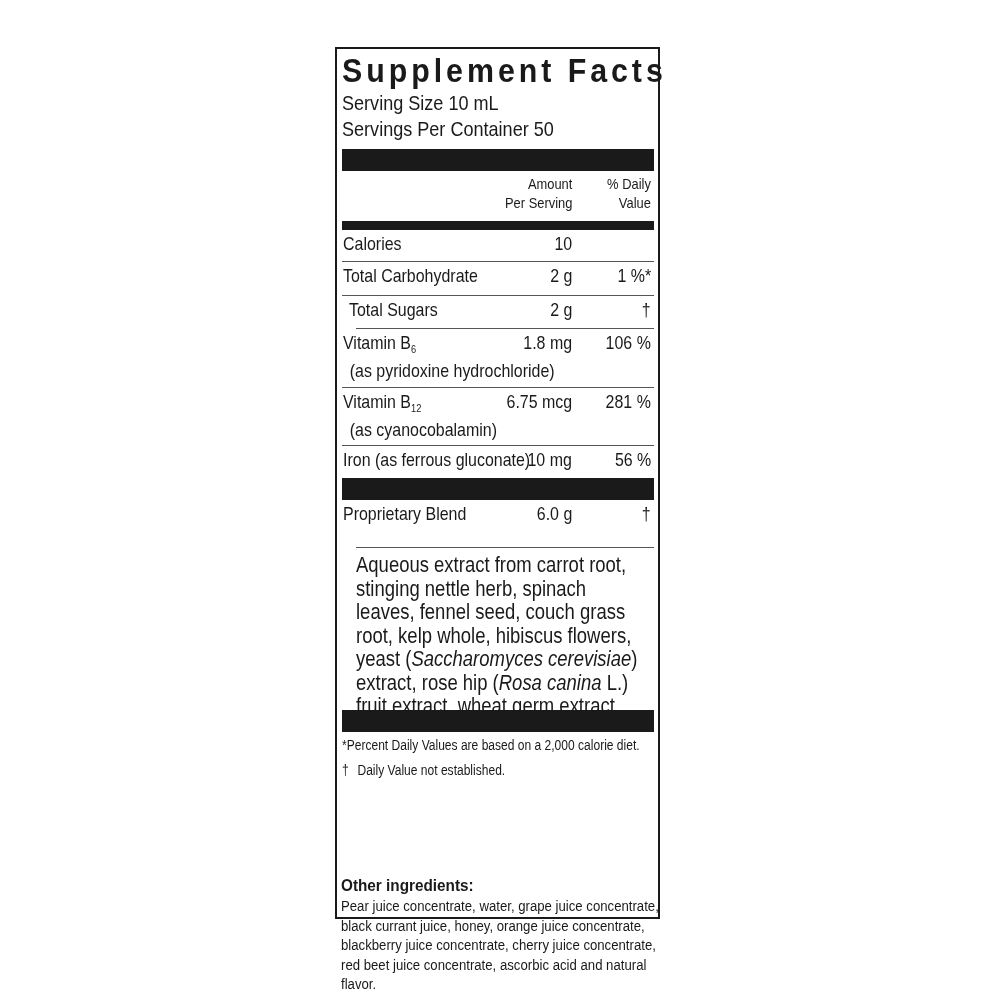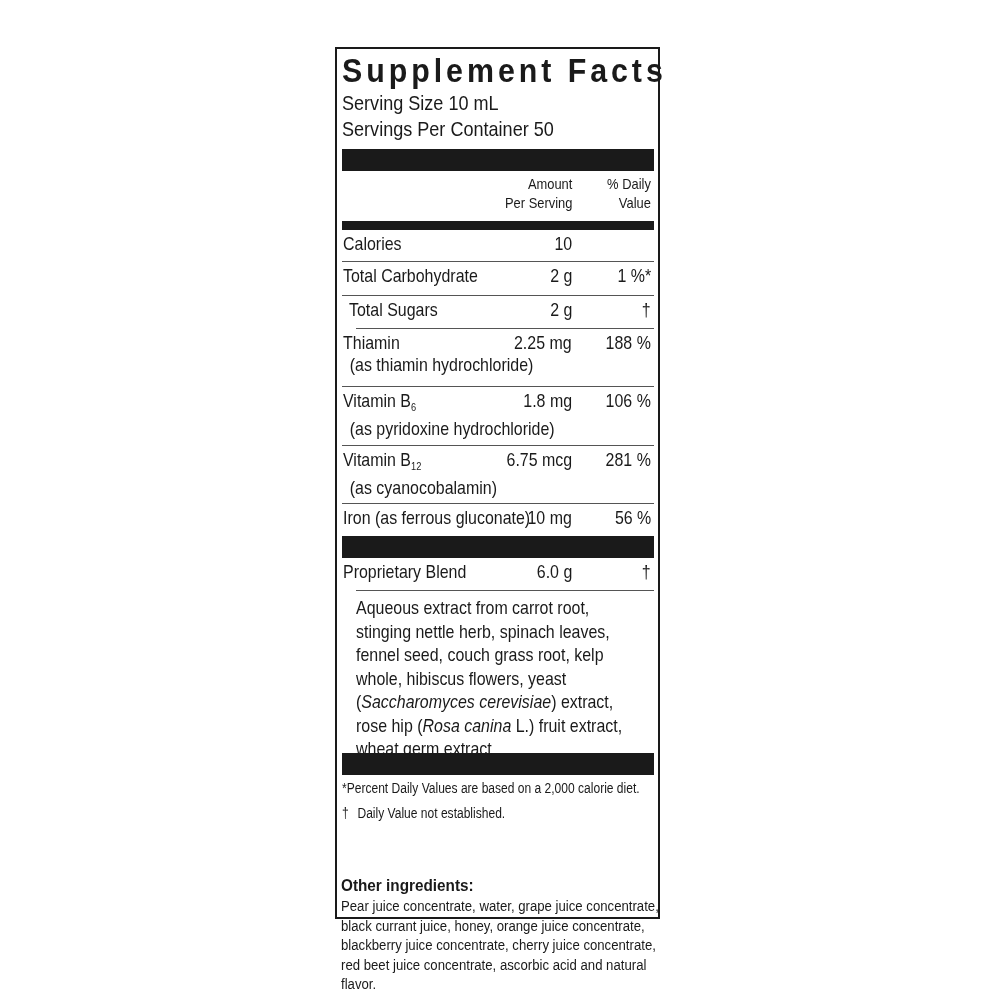--- a/index.html
+++ b/index.html
@@ -16,21 +16,21 @@
   .hdr { position: relative; height: 50px; font-size: 15px; font-weight: normal; line-height: 19px; }
   .hdr .amt { position: absolute; right: 82px; top: 3px; text-align: right; transform: scaleX(0.86); transform-origin: right; }
   .hdr .dv { position: absolute; right: 3px; top: 3px; text-align: right; transform: scaleX(0.86); transform-origin: right; }
   .row { position: relative; border-bottom: 1px solid #555; font-size: 19px; text-decoration: underline; }
   .row.last { border-bottom: none; }
   .row .lbl { position: absolute; left: 1px; top: 3px; line-height: 22px; transform: scaleX(0.84); transform-origin: left; white-space: nowrap; }
   .row .amt { position: absolute; right: 82px; top: 3px; line-height: 22px; transform: scaleX(0.84); transform-origin: right; white-space: nowrap; }
   .row .dv { position: absolute; right: 3px; top: 3px; line-height: 22px; transform: scaleX(0.84); transform-origin: right; white-space: nowrap; }
   .row .src { display: block; padding-left: 8px; }
   .sub { font-size: 11px; vertical-align: -4px; }
-  .blend-desc { font-size: 19px; line-height: 23.5px; padding-left: 14px; padding-top: 5px; height: 157px; }
+  .blend-desc { font-size: 22px; line-height: 23.5px; padding-left: 14px; padding-top: 5px; height: 157px; }
   .blend-desc .txt { transform: scaleX(0.84); transform-origin: left; width: 340px; display: block; }
   .foot { font-size: 14px; line-height: 25px; padding-top: 1px; }
   .foot .ln { display: flex; transform: scaleX(0.86); transform-origin: left; white-space: nowrap; }
   .foot .mk { width: 18px; display: inline-block; }
   .other { position: absolute; left: 341px; top: 876px; width: 340px; }
   .other .h { font-weight: bold; font-size: 17px; line-height: 20px; transform: scaleX(0.9); transform-origin: left; white-space: nowrap; }
   .other .b { font-size: 15.5px; line-height: 19.5px; transform: scaleX(0.85); transform-origin: left; width: 390px; }
   i { font-style: italic; }
 </style>
 </head>
@@ -68,28 +68,20 @@
     </div>
 
     <div class="row" style="height:33px; border-bottom:none">
       <span class="lbl" style="left:7px">Total Sugars</span>
       <span class="amt">2 g</span>
       <span class="dv">†</span>
       <div style="position:absolute; left:14px; right:0; bottom:0; border-bottom:1px solid #555"></div>
     </div>
 
 
-    <div class="row" style="height:57px">
-      <span class="lbl">
-        <span>Thiamin</span>
-        <span class="src">(as thiamin hydrochloride)</span>
-      </span>
-      <span class="amt">2.25 mg</span>
-      <span class="dv">188 %</span>
-    </div>
 
 
     <div class="row" style="height:58px">
       <span class="lbl">
         <span>Vitamin B</span><span class="sub">6</span>
         <span class="src">(as pyridoxine hydrochloride)</span>
       </span>
       <span class="amt">1.8 mg</span>
       <span class="dv">106 %</span>
     </div>
@@ -104,21 +96,21 @@
     </div>
 
     <div class="row last" style="height:32px">
       <span class="lbl">Iron (as ferrous gluconate)</span>
       <span class="amt">10 mg</span>
       <span class="dv">56 %</span>
     </div>
 
     <div class="bar"></div>
 
-    <div class="row" style="height:33px; border-bottom:none">
+    <div class="row" style="height:48px; border-bottom:none">
       <span class="lbl">Proprietary Blend</span>
       <span class="amt">6.0 g</span>
       <span class="dv">†</span>
       <div style="position:absolute; left:14px; right:0; bottom:0; border-bottom:1px solid #555"></div>
     </div>
     <div class="blend-desc">
       <span class="txt"><span>Aqueous extract from carrot root, stinging nettle herb, spinach leaves, fennel seed, couch grass root, kelp whole, hibiscus flowers, yeast (</span><i>Saccharomyces cerevisiae</i><span>) extract, rose hip (</span><i>Rosa canina</i><span> L.) fruit extract, wheat germ extract</span></span>
     </div>
 
     <div class="bar"></div>

